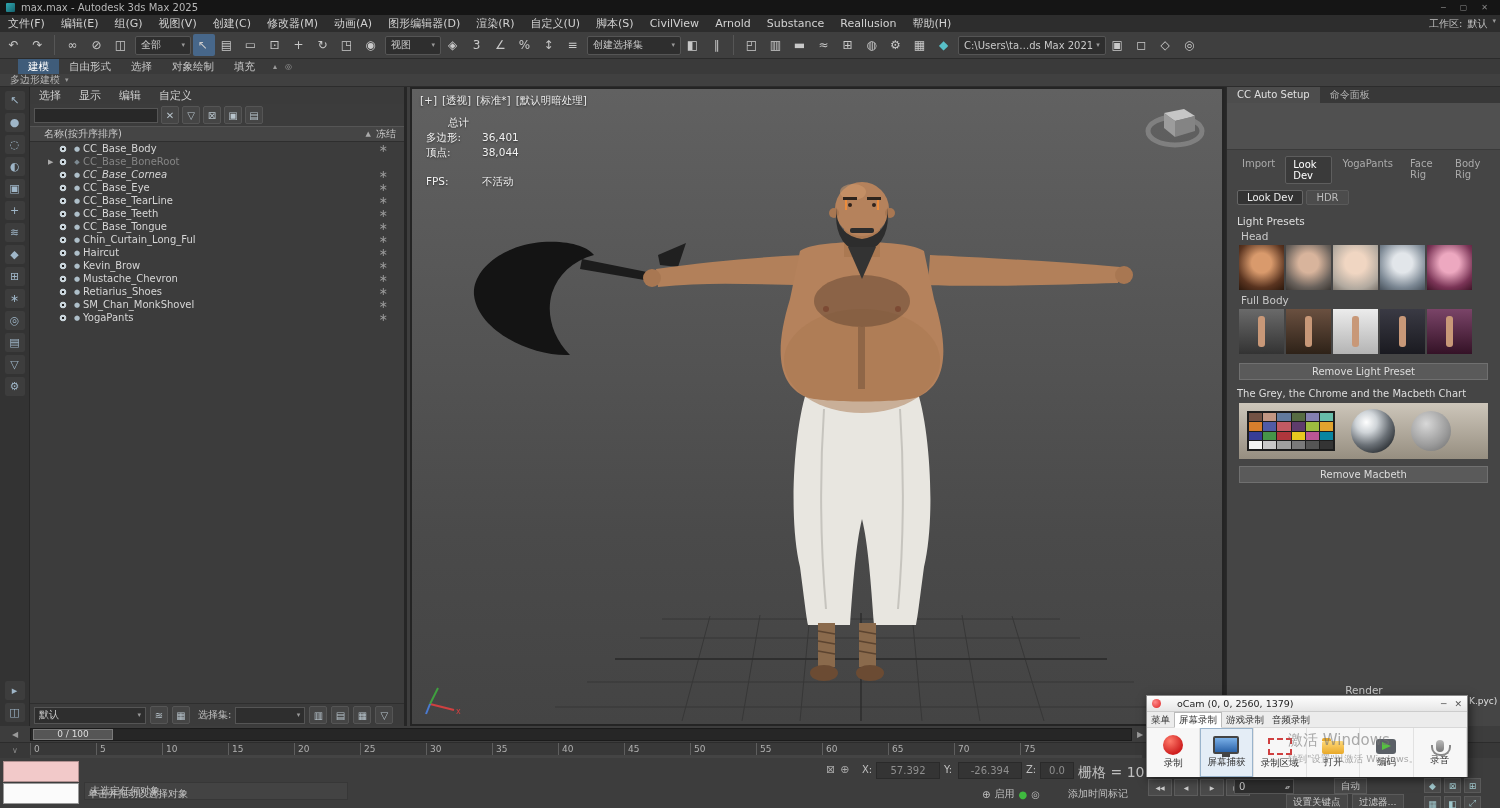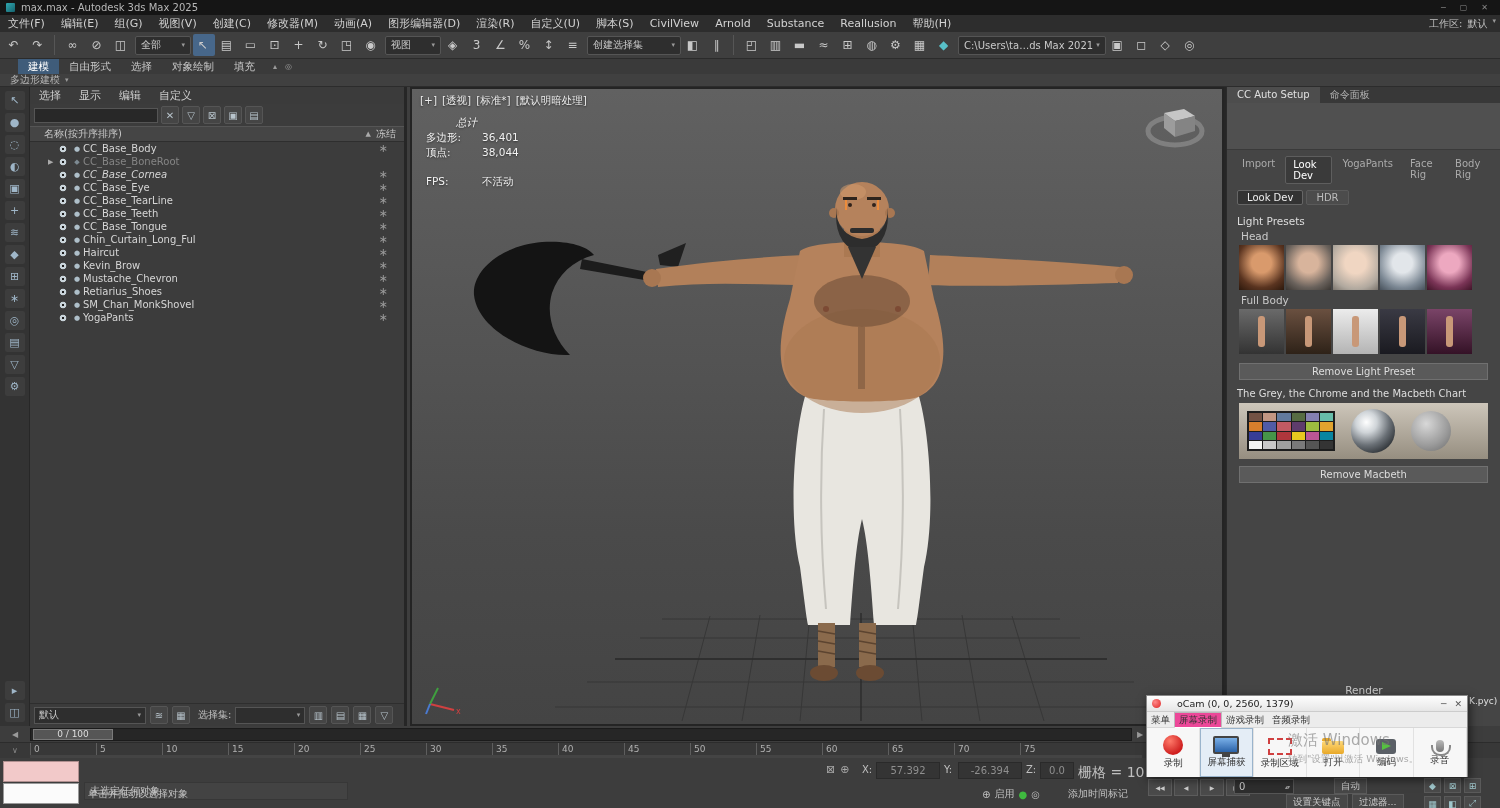--- a/index.html
+++ b/index.html
@@ -78,21 +78,21 @@
   .sets-label{color:#c0c0c0;margin-left:4px;}
   
   .viewport{position:absolute;left:410px;top:87px;width:814px;height:639px;
             background:linear-gradient(#616161,#4a4a4a 70%,#444);border:2px solid #242424;box-sizing:border-box;}
   .vp-label{position:absolute;left:8px;top:5px;font-size:10.5px;color:#ececec;display:flex;gap:5px;
             text-shadow:0 1px 2px rgba(0,0,0,.6);z-index:5;}
   .vp-stats{position:absolute;left:14px;top:26px;font-size:10.5px;color:#f2f2f2;line-height:15px;
             text-shadow:0 1px 2px rgba(0,0,0,.5);z-index:5;}
   .stat-line{display:flex;}
   .stat-label{width:56px;}
-  .stat-total{margin-left:30px;font-style:italic;}
+  .stat-total{margin-left:22px;}
   .vp-svg{position:absolute;left:0;top:0;width:810px;height:635px;}
   .viewcube{position:absolute;right:14px;top:10px;width:66px;height:54px;z-index:5;}
   .axis-tripod{position:absolute;left:12px;bottom:6px;width:44px;height:36px;z-index:5;}
   
   .right-panel{position:absolute;left:1226px;top:87px;width:274px;height:639px;background:#454545;
                border-left:1px solid #2a2a2a;box-sizing:border-box;font-size:10.5px;color:#ccc;}
   .rp-tabs{height:16px;display:flex;background:#383838;}
   .rp-tab{padding:0 10px;line-height:16px;font-size:10px;color:#b5b5b5;}
   .rp-tab.active{background:#4d4d4d;color:#e0e0e0;}
   .rp-block{height:46px;background:#505050;border-bottom:1px solid #3a3a3a;}
@@ -177,21 +177,21 @@
   .ocam{position:absolute;left:1146px;top:695px;width:322px;height:82px;background:#f0f0f0;
         border:1px solid #8a8a8a;box-shadow:2px 3px 9px rgba(0,0,0,.55);z-index:50;box-sizing:border-box;
         font-size:10px;color:#333;}
   .oc-title{height:15px;background:linear-gradient(#fefefe,#e6e6e6);display:flex;align-items:center;
             padding:0 5px;gap:16px;border-bottom:1px solid #ccc;}
   .oc-app-icon{width:9px;height:9px;border-radius:50%;background:radial-gradient(circle at 35% 35%,#ff8a8a,#d22);}
   .oc-title-text{font-size:9.5px;color:#222;}
   .oc-win-btns{margin-left:auto;display:flex;gap:8px;color:#555;font-size:9px;}
   .oc-menu{height:15px;display:flex;align-items:center;background:#ececec;border-bottom:1px solid #d8d8d8;font-size:9.5px;}
   .oc-menu-item{padding:0 4px;line-height:14px;color:#333;}
-  .oc-menu-item.active{background:#ec4899;border:1px solid #bbb;border-bottom:1px solid #fff;}
+  .oc-menu-item.active{background:#ffffff;border:1px solid #bbb;border-bottom:1px solid #fff;}
   .oc-buttons{height:49px;display:flex;background:#f7f7f7;}
   .oc-btn{flex:1;display:flex;flex-direction:column;align-items:center;justify-content:center;gap:2px;
           border-right:1px solid #e2e2e2;font-size:9.5px;color:#333;}
   .oc-btn.pressed{background:#e4edf6;box-shadow:inset 0 0 0 1px #9ab4cc;}
   .oc-ico{position:relative;flex:none;}
   .ic-record .oc-ico{width:20px;height:20px;border-radius:50%;background:radial-gradient(circle at 35% 30%,#ff7a6a,#cf1f1f 70%);}
   .ic-monitor .oc-ico{width:22px;height:14px;background:linear-gradient(#7ab0e8,#2a62a8);border:2px solid #444;border-radius:2px;}
   .ic-monitor .oc-ico::after{content:"";position:absolute;left:7px;bottom:-5px;width:8px;height:3px;background:#444;}
   .ic-region .oc-ico{width:20px;height:13px;border:2px dashed #d04040;margin-top:3px;}
   .ic-folder .oc-ico{width:22px;height:13px;background:linear-gradient(#ffd978,#e8a828);border-radius:2px;margin-top:4px;}

